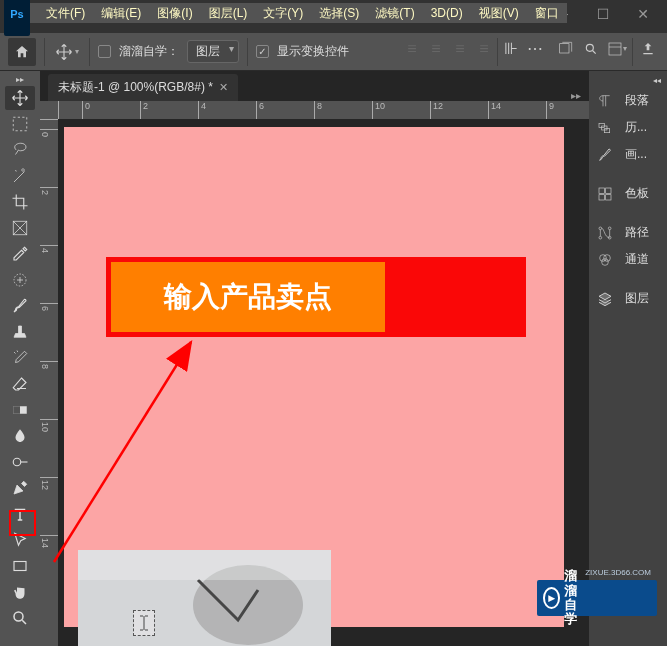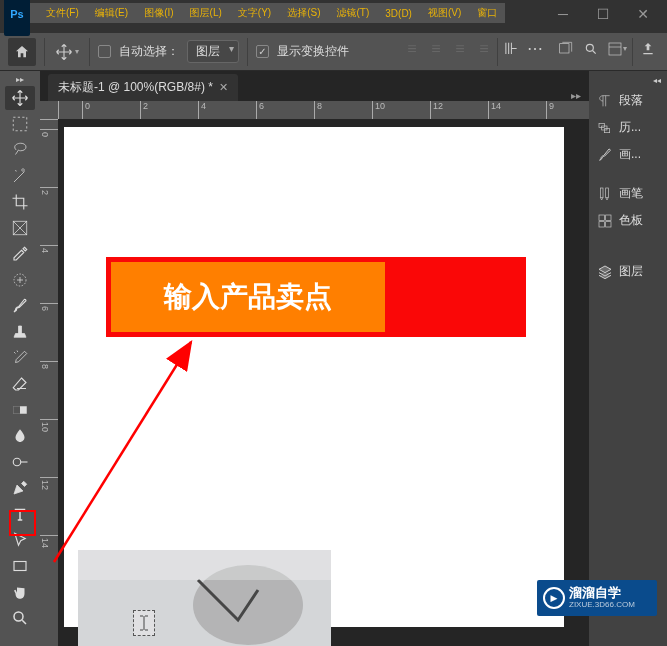--- a/index.html
+++ b/index.html
@@ -4,21 +4,21 @@
   <style>
     * { margin: 0; padding: 0; box-sizing: border-box; }
     body { font-family: "Microsoft YaHei", sans-serif; background: #323232; width: 667px; height: 646px; overflow: hidden; position: relative; }
     
     .titlebar { background: #323232; height: 28px; display: flex; align-items: center; justify-content: space-between; }
     .ps-logo { width: 26px; height: 44px; display: flex; align-items: center; justify-content: center; background: #001e36; color: #31a8ff; font-size: 11px; font-weight: bold; margin-left: 4px; border-radius: 2px; }
     .window-controls { display: flex; gap: 16px; padding-right: 12px; }
     .window-btn { width: 24px; height: 18px; display: flex; align-items: center; justify-content: center; color: #999; font-size: 14px; }
     
     .menubar { background: #535353; height: 20px; display: flex; align-items: center; padding-left: 8px; gap: 0; position: absolute; top: 3px; left: 30px; }
-    .menu-item { color: #eab308; font-size: 10px; padding: 2px 8px; cursor: pointer; }
+    .menu-item { color: #fef9c3; font-size: 12px; padding: 2px 8px; cursor: pointer; }
     
     .optbar { background: #535353; height: 38px; display: flex; align-items: center; padding: 0 8px; gap: 8px; border-bottom: 1px solid #2a2a2a; margin-top: 5px; }
     .home-btn { width: 28px; height: 28px; background: #383838; border-radius: 2px; display: flex; align-items: center; justify-content: center; color: #ccc; }
     .move-icon { width: 28px; height: 26px; display: flex; align-items: center; justify-content: center; color: #ccc; }
     .opt-sep { width: 1px; height: 28px; background: #404040; }
     .checkbox { width: 13px; height: 13px; border: 1px solid #888; border-radius: 2px; display: inline-flex; align-items: center; justify-content: center; }
     .checkbox.checked::after { content: '✓'; color: #ccc; font-size: 10px; }
     .opt-label { color: #ddd; font-size: 12px; }
     .dropdown { background: #474747; border: 1px solid #666; border-radius: 3px; padding: 2px 18px 2px 8px; color: #ddd; font-size: 12px; position: relative; }
     .dropdown::after { content: '▾'; position: absolute; right: 4px; color: #aaa; font-size: 10px; }
@@ -42,44 +42,44 @@
     .tab-close { color: #aaa; font-size: 11px; }
     .doc-expand { margin-left: auto; margin-right: 8px; color: #999; font-size: 10px; }
     
     .canvas-wrap { flex: 1; position: relative; overflow: hidden; background: #252525; }
     .ruler-h { position: absolute; top: 0; left: 18px; right: 0; height: 18px; background: #535353; display: flex; overflow: hidden; }
     .ruler-h-tick { position: relative; width: 58px; border-left: 1px solid #aaa; color: #bbb; font-size: 9px; padding-left: 2px; flex-shrink: 0; }
     .ruler-v { position: absolute; top: 18px; left: 0; bottom: 0; width: 18px; background: #535353; display: flex; flex-direction: column; overflow: hidden; }
     .ruler-v-tick { position: relative; height: 58px; border-top: 1px solid #aaa; color: #bbb; font-size: 9px; padding-top: 2px; flex-shrink: 0; writing-mode: vertical-lr; }
     .ruler-corner { position: absolute; top:0; left:0; width:18px; height:18px; background:#535353; }
     
-    .canvas { position: absolute; top: 26px; left: 24px; width: 500px; height: 500px; background: #ffffff; }
+    .canvas { position: absolute; top: 26px; left: 24px; width: 500px; height: 500px; background: #fca5a5; }
     .banner { position: absolute; top: 130px; left: 42px; width: 420px; height: 80px; background: #fa0707; }
     .banner-left { position: absolute; top: 5px; left: 5px; width: 274px; height: 70px; background: #ff7f00; display: flex; align-items: center; justify-content: center; }
     .banner-left-text { color: #fff; font-size: 28px; font-weight: bold; }
     .banner-right { position: absolute; top: 0; left: 284px; width: 136px; height: 80px; display: flex; flex-direction: column; align-items: center; justify-content: center; }
     .price-label { color: #fff; font-size: 14px; font-weight: bold; margin-top: 4px; }
     .price-val { color: #fff; font-weight: bold; display: flex; align-items: baseline; line-height: 1; margin-top: -2px; }
     .price-currency { font-size: 14px; margin-right: 2px; }
     .price-num { font-size: 44px; letter-spacing: -1px; }
     
     .arrow-svg { position: absolute; pointer-events: none; }
     
     .thumbnail { position: absolute; top: 423px; left: 14px; width: 253px; height: 100px; background: #c8c8c8; filter: brightness(1.1) contrast(0.8); }
     .thumb-cursor { position: absolute; top: 60px; left: 55px; width: 22px; height: 26px; border: 1px dashed #444; display:flex; align-items:center; justify-content:center; color:#444; background:rgba(255,255,255,0.3); }
     
     .panels { width: 78px; background: #424242; display: flex; flex-direction: column; padding-top: 6px; }
     .panel-collapse { height: 10px; display: flex; align-items: center; justify-content: flex-end; color: #ccc; font-size: 8px; padding-right: 6px; padding-bottom: 4px; }
-    .panel-item { height: 27px; display: flex; align-items: center; gap: 6px; padding-left: 8px; color: #ddd; font-size: 12px; }
+    .panel-item { height: 27px; display: flex; align-items: center; gap: 12px; padding-left: 8px; color: #ddd; font-size: 12px; }
     .panel-item svg, .panel-icon { width: 16px; height: 16px; flex-shrink: 0; }
     .panel-gap { height: 12px; }
     
     .watermark { position: absolute; bottom: 30px; right: 10px; width: 120px; height: 36px; background: #0a4b8c; color: #fff; display: flex; align-items: center; padding: 0 6px; border-radius: 2px; font-size: 13px; gap: 4px; }
     .watermark-play { width: 22px; height: 22px; border: 2px solid #fff; border-radius: 50%; display: flex; align-items: center; justify-content: center; font-size: 9px; }
-    .watermark-text { display: flex; flex-direction: column; line-height: 1.1; }
+    .watermark-text { display: flex; flex-direction: row; line-height: 1.1; }
     .watermark-sub { font-size: 8px; color: #bcd; }
   </style>
 </head>
 <body>
 
 <div class="titlebar">
   <div style="display:flex;align-items:center;">
     <div class="ps-logo">Ps</div>
     <div class="menubar">
       <div class="menu-item">文件(F)</div>
@@ -109,21 +109,21 @@
   </div>
   <div class="opt-sep"></div>
   <div class="move-icon">
     <svg viewBox="0 0 24 24" width="18" height="18" stroke="#ccc" fill="none" stroke-width="1.5">
         <path d="M12 2v20M2 12h20M12 2l-3 3M12 2l3 3M12 22l-3-3M12 22l3-3M2 12l3-3M2 12l3 3M22 12l-3-3M22 12l-3 3"></path>
       </svg>
     <span style="color:#aaa;font-size:8px;margin-left:2px">▾</span>
   </div>
   <div class="opt-sep"></div>
   <span class="checkbox"></span>
-  <span class="opt-label">自动选择：</span>
+  <span class="opt-label">溜溜自学：</span>
   <div class="dropdown">图层</div>
   <div class="opt-sep"></div>
   <span class="checkbox checked"></span>
   <span class="opt-label">显示变换控件</span>
   <div class="align-group">
     <div class="align-btn">≡</div>
     <div class="align-btn">≡</div>
     <div class="align-btn">≡</div>
     <div class="align-btn">≡</div>
     <div class="opt-sep"></div>
@@ -356,36 +356,46 @@
       </div>
     <div class="panel-item">
         <svg viewBox="0 0 24 24" fill="none" stroke="#ccc" stroke-width="1.5">
           <path d="M18 3c1 0 2 1 2 2l-9 9c-2 0-4 2-4 4l-3 2 2-3c0-2 2-4 4-4z"></path>
         </svg>
         <span>画...</span>
       </div>
     <div class="panel-gap"></div>
     <div class="panel-item">
         <svg viewBox="0 0 24 24" fill="none" stroke="#ccc">
-          <rect x="5" y="3" width="4" height="14"></rect>
-          <rect x="13" y="3" width="4" height="14"></rect>
-          <path d="M5 17l2 4 2-4M13 17l2 4 2-4"></path>
-        </svg>
-        <span>画笔</span>
-      </div>
-    <div class="panel-item">
-        <svg viewBox="0 0 24 24" fill="none" stroke="#ccc">
           <rect x="3" y="3" width="8" height="8"></rect>
           <rect x="13" y="3" width="8" height="8"></rect>
           <rect x="3" y="13" width="8" height="8"></rect>
           <rect x="13" y="13" width="8" height="8"></rect>
         </svg>
         <span>色板</span>
       </div>
     <div class="panel-gap"></div>
+    <div class="panel-item">
+        <svg viewBox="0 0 24 24" fill="none" stroke="#ccc">
+          <circle cx="5" cy="5" r="2"></circle>
+          <circle cx="19" cy="5" r="2"></circle>
+          <circle cx="5" cy="19" r="2"></circle>
+          <circle cx="19" cy="19" r="2"></circle>
+          <path d="M7 5c4 0 4 14 12 14M5 7v10M19 7v10"></path>
+        </svg>
+        <span>路径</span>
+      </div>
+    <div class="panel-item">
+        <svg viewBox="0 0 24 24" fill="none" stroke="#ccc">
+          <circle cx="9" cy="9" r="5"></circle>
+          <circle cx="15" cy="9" r="5"></circle>
+          <circle cx="12" cy="15" r="5"></circle>
+        </svg>
+        <span>通道</span>
+      </div>
     <div class="panel-gap"></div>
     <div class="panel-item">
         <svg viewBox="0 0 24 24" fill="none" stroke="#ccc" stroke-width="1.5">
           <path d="M12 3l9 5-9 5-9-5zM3 13l9 5 9-5M3 17l9 5 9-5" fill="#ccc" fill-opacity="0.3"></path>
         </svg>
         <span>图层</span>
       </div>
   </div>
 </div>
 

